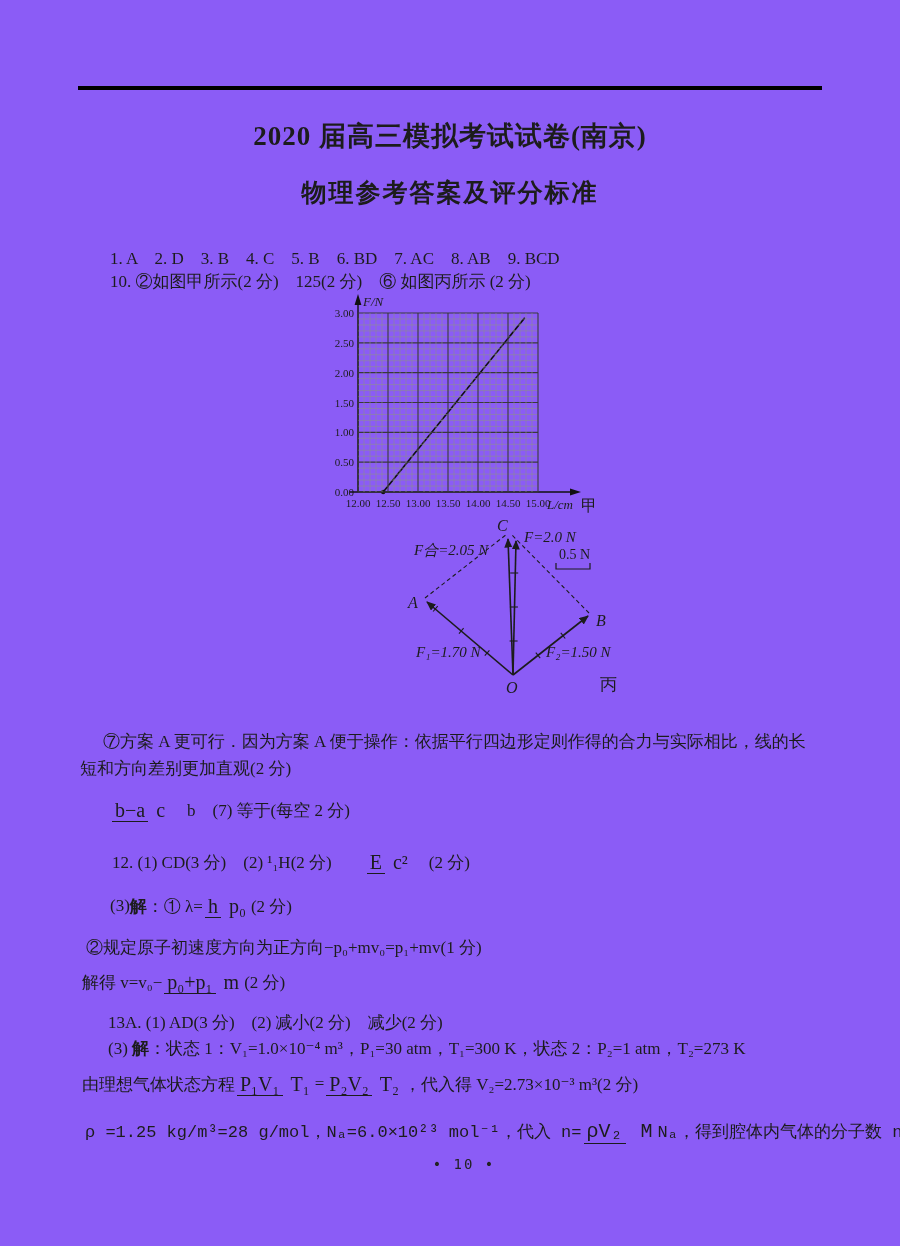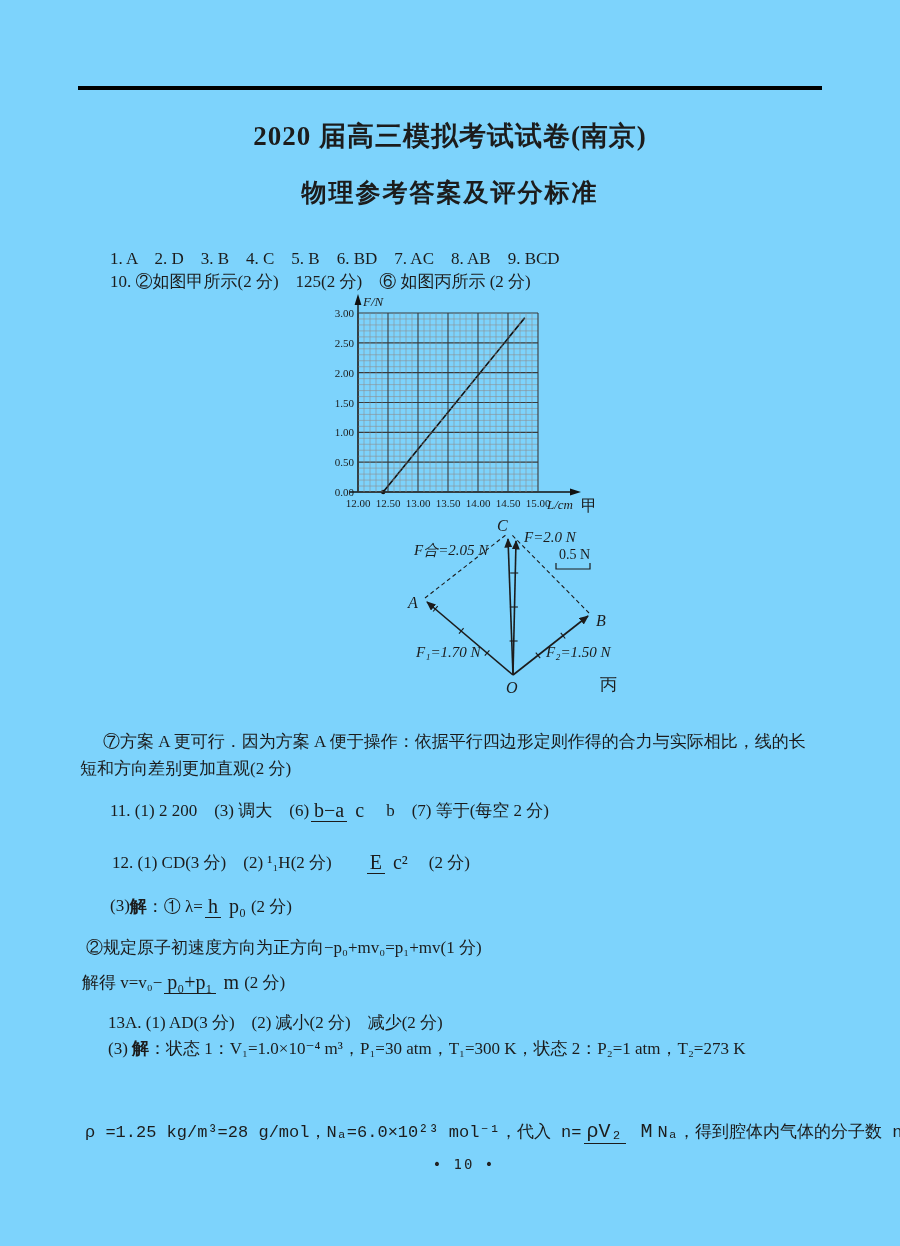--- a/index.html
+++ b/index.html
@@ -1,16 +1,16 @@
 <!DOCTYPE html>
 <html><head>
 <meta charset="utf-8">
 <style>
   html,body{margin:0;padding:0;background:#e8e8e8;}
-  .page{position:relative;width:900px;height:1246px;background:#7dd3fc;overflow:hidden;
+  .page{position:relative;width:900px;height:1246px;background:#8b5cf6;overflow:hidden;
         font-family:"Liberation Serif","DejaVu Serif",serif;color:#1c1c1c;}
   .abs{position:absolute;white-space:nowrap;}
   .rule{position:absolute;background:#000;}
   .title{width:900px;text-align:center;font-size:27px;font-weight:700;letter-spacing:1px;}
   .subtitle{width:900px;text-align:center;font-size:25px;font-weight:700;
             font-family:"Liberation Sans","DejaVu Sans",sans-serif;letter-spacing:2px;}
   .body-line{font-size:17px;line-height:24px;}
   .fline{display:flex;align-items:center;font-size:17px;}
   .fline>span{display:inline-block;}
   .frac{display:inline-flex;flex-direction:column;align-items:center;vertical-align:middle;
@@ -163,21 +163,20 @@
     <text x="36" y="152" font-size="15" class="it">F₁=1.70 N</text>
     <text x="166" y="152" font-size="15" class="it">F₂=1.50 N</text>
     <text x="126" y="188" font-size="16" class="it">O</text>
     <text x="220" y="185" font-size="17">丙</text>
   </svg>
 
   <div class="abs body-line" style="top:730px;left:103px;">⑦方案 A 更可行．因为方案 A 便于操作：依据平行四边形定则作得的合力与实际相比，线的长</div>
   <div class="abs body-line" style="top:757px;left:80px;">短和方向差别更加直观(2 分)</div>
 
   <div class="abs fline" style="top:786px;left:110px;height:48px;">
-    <span>11. (1) 2 200　(3) 调大　(6) </span>
     <span class="frac">
       <span class="num">b−a</span>
       <span class="den">c</span>
     </span>
     <span>　b　(7) 等于(每空 2 分)</span>
   </div>
 
   <div class="abs fline" style="top:840px;left:112px;height:44px;gap:16px;">
     <span>12. (1) CD(3 分)　(2) ¹₁H(2 分)　</span>
     <span class="frac">
@@ -208,20 +207,33 @@
     </span>
     <span>(2 分)</span>
   </div>
 
   <div class="abs body-line" style="top:1011px;left:108px;">13A. (1) AD(3 分)　(2) 减小(2 分)　减少(2 分)</div>
 
   <div class="abs body-line" style="top:1037px;left:108px;">
     <span>(3) </span><span class="b">解</span><span>：状态 1：V₁=1.0×10⁻⁴ m³，P₁=30 atm，T₁=300 K，状态 2：P₂=1 atm，T₂=273 K</span>
   </div>
 
+  <div class="abs fline" style="top:1060px;left:82px;height:48px;">
+    <span>由理想气体状态方程</span>
+    <span class="frac">
+      <span class="num">P₁V₁</span>
+      <span class="den">T₁</span>
+    </span>
+    <span>=</span>
+    <span class="frac">
+      <span class="num">P₂V₂</span>
+      <span class="den">T₂</span>
+    </span>
+    <span>，代入得 V₂=2.73×10⁻³ m³(2 分)</span>
+  </div>
 
   <div class="abs fline" style="top:1108px;left:85px;height:46px;font-family:Liberation Mono, monospace;">
     <span>ρ =1.25 kg/m³=28 g/mol，Nₐ=6.0×10²³ mol⁻¹，代入 n=</span>
     <span class="frac">
       <span class="num">ρV₂</span>
       <span class="den">M</span>
     </span>
     <span>Nₐ，得到腔体内气体的分子数 n</span>
   </div>
 

